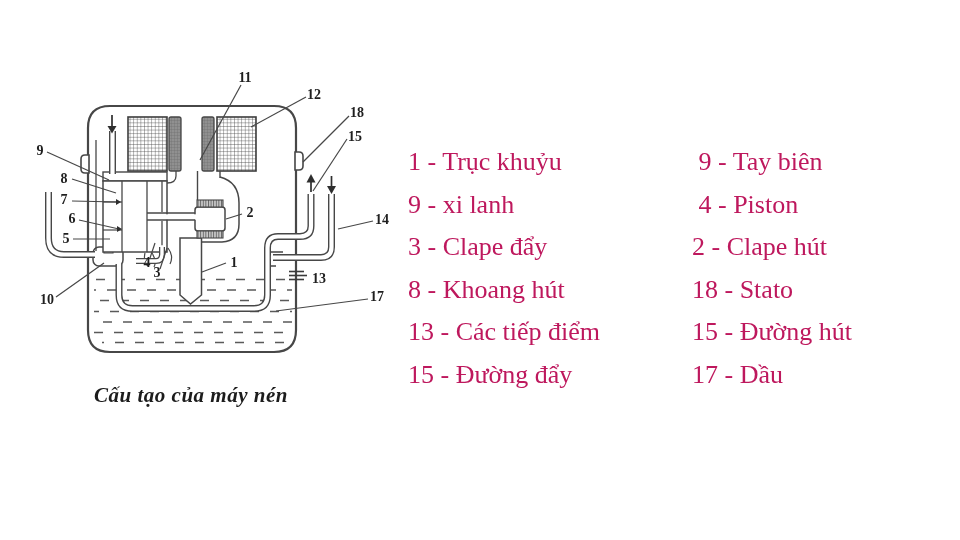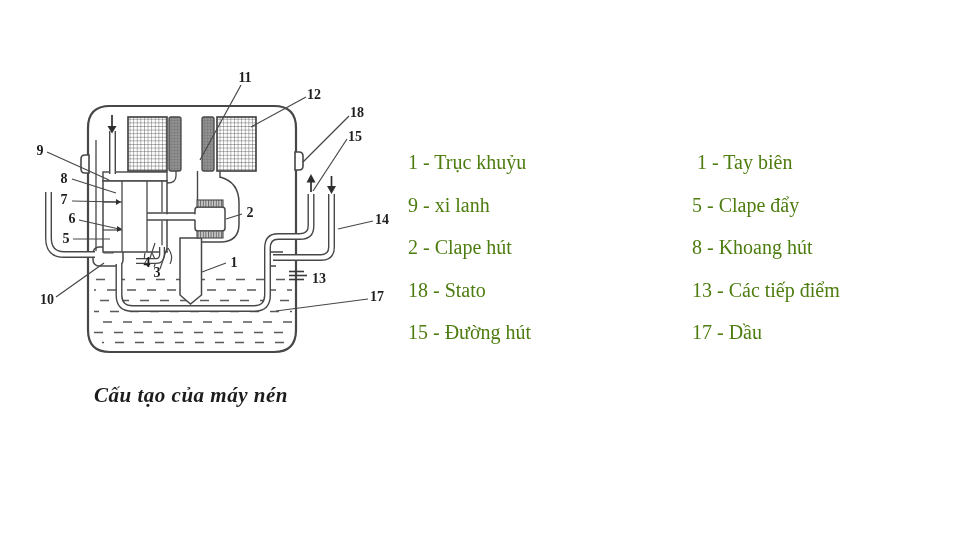--- a/index.html
+++ b/index.html
@@ -4,21 +4,21 @@
 <style>
   html,body{margin:0;padding:0;background:#ffffff;}
   #stage{position:relative;width:960px;height:540px;background:#ffffff;overflow:hidden;
          font-family:"Liberation Serif",serif;}
   #diagram-wrap{position:absolute;left:0;top:0;width:420px;height:470px;}
   svg text{font-family:"Liberation Serif",serif;}
   .num{font-size:14px;font-weight:bold;fill:#1f1f1f;text-anchor:middle;}
   .cap{font-size:21px;font-weight:bold;font-style:italic;fill:#1c1c1c;text-anchor:middle;letter-spacing:.5px;}
   #legend{position:absolute;left:404px;top:141px;width:556px;
           display:grid;grid-template-columns:284px 1fr;grid-auto-rows:42.6px;
-          align-items:center;color:#4d7c0f;font-size:20px;white-space:pre;}
+          align-items:center;color:#be185d;font-size:26px;white-space:pre;}
   #legend .cell{padding-left:4px;line-height:42.6px;}
 </style>
 </head>
 <body>
 
 <div id="stage">
 
   <div id="diagram-wrap">
   <svg width="420" height="470" viewBox="0 0 420 470">
     <defs>
@@ -178,24 +178,26 @@
       <text class="num" x="377" y="301">17</text>
       <text class="num" x="357" y="117">18</text>
     </g>
 
     <text class="cap" x="191" y="402">Cấu tạo của máy nén</text>
   </svg>
   </div>
 
   <div id="legend">
     <div class="cell">1 - Trục khuỷu</div>
-    <div class="cell"> 1 - Tay biên</div>
+    <div class="cell"> 9 - Tay biên</div>
     <div class="cell">9 - xi lanh</div>
-    <div class="cell">5 - Clape đẩy</div>
+    <div class="cell"> 4 - Piston</div>
+    <div class="cell">3 - Clape đẩy</div>
     <div class="cell">2 - Clape hút</div>
     <div class="cell">8 - Khoang hút</div>
     <div class="cell">18 - Stato</div>
     <div class="cell">13 - Các tiếp điểm</div>
     <div class="cell">15 - Đường hút</div>
+    <div class="cell">15 - Đường đẩy</div>
     <div class="cell">17 - Dầu</div>
   </div>
 
 </div>
 
 </body></html>

